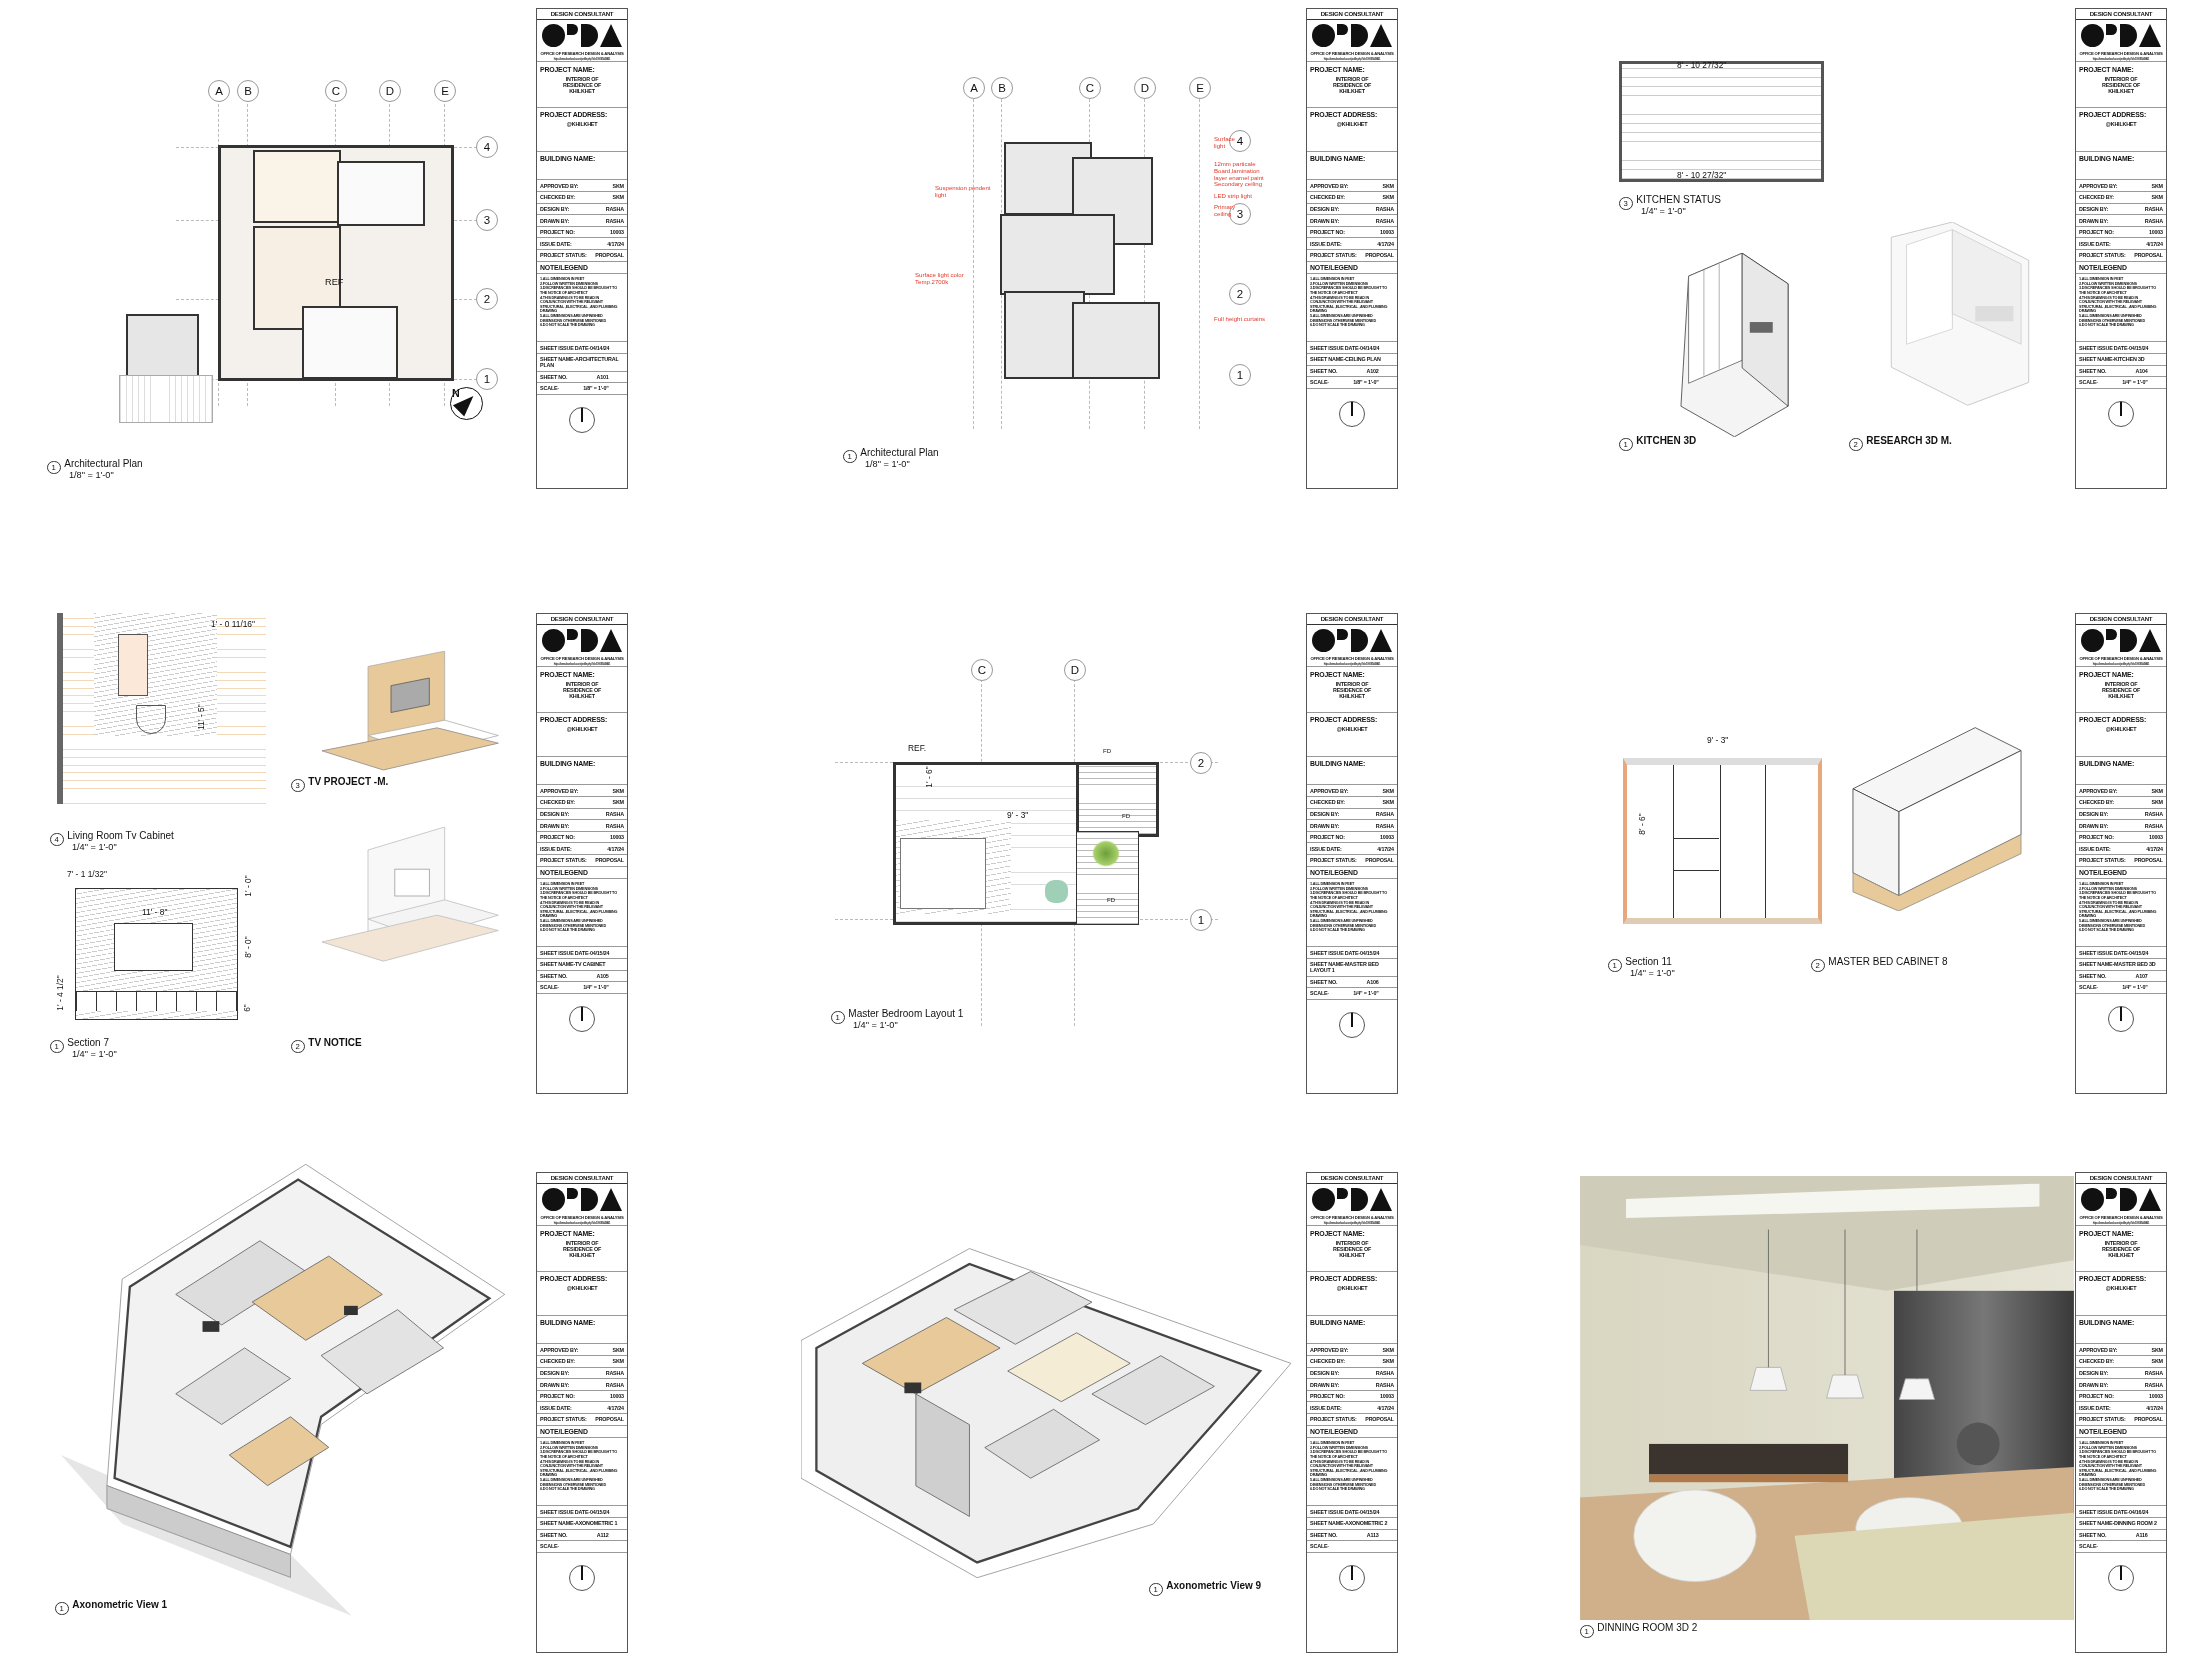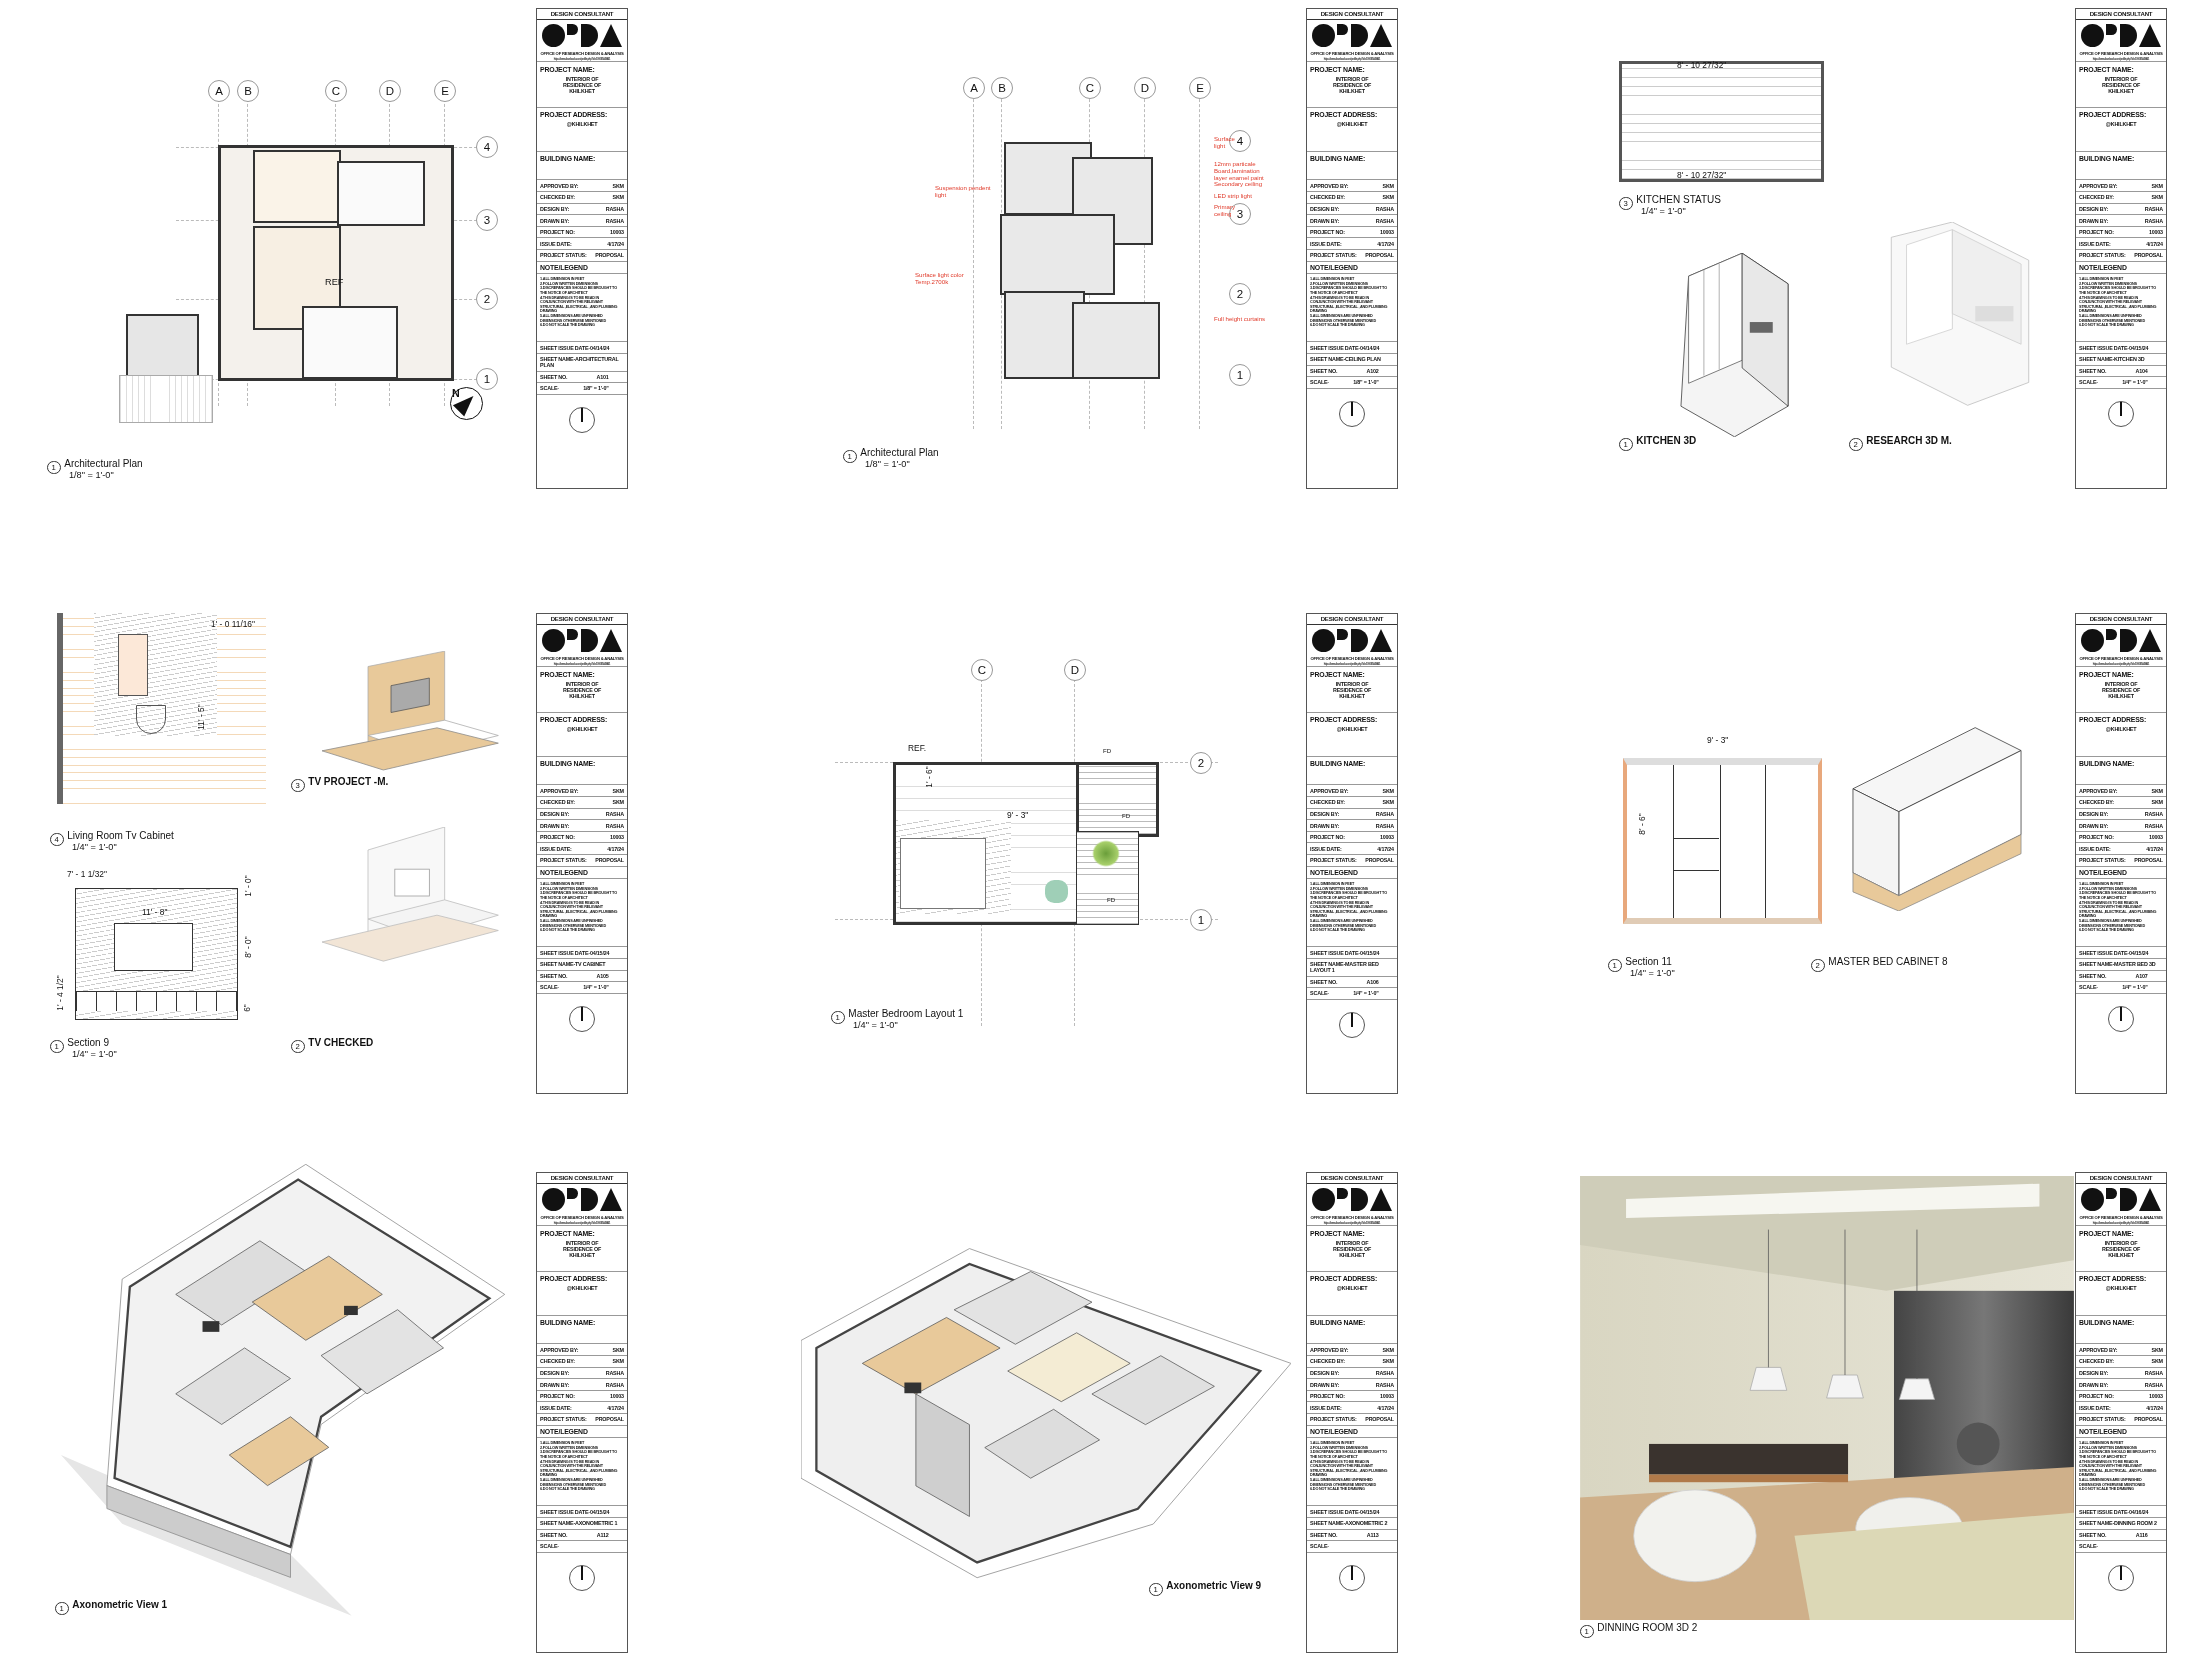--- a/index.html
+++ b/index.html
@@ -481,21 +481,21 @@
     </div>
     <div class="dim" style="left:67px;top:264px">7' - 1 1/32"</div>
     <div class="dim" style="left:142px;top:302px">11' - 8"</div>
     <div class="dim" style="left:237px;top:276px;transform:rotate(-90deg)">1' - 0"</div>
     <div class="dim" style="left:237px;top:337px;transform:rotate(-90deg)">8' - 0"</div>
     <div class="dim" style="left:42px;top:383px;transform:rotate(-90deg)">1' - 4 1/2"</div>
     <div class="dim" style="left:243px;top:398px;transform:rotate(-90deg)">6"</div>
     <div class="vt" style="left:50px;top:433px">
       <div class="num">1</div>
       <div>
-          <div class="name">Section 9</div>
+          <div class="name">Section 7</div>
           <div class="scale">1/4" = 1'-0"</div>
         </div>
     </div>
     <svg class="render" style="left:322px;top:46px" width="184" height="123" viewBox="0 0 240 160">
       <polygon points="60,20 160,0 160,110 60,130" fill="#e8c99a" stroke="#aaa"></polygon>
       <polygon points="90,45 140,35 140,70 90,80" fill="#aaa" stroke="#555"></polygon>
       <polygon points="60,110 160,90 230,110 130,135" fill="#fff" stroke="#aaa"></polygon>
       <polygon points="0,130 150,100 230,120 80,155" fill="#e8c99a" stroke="#888"></polygon>
     </svg>
     <div class="vt bold" style="left:291px;top:172px">
@@ -503,21 +503,21 @@
       <div class="name">TV PROJECT -M.</div>
     </div>
     <svg class="render" style="left:322px;top:222px" width="184" height="138" viewBox="0 0 240 180">
       <polygon points="60,30 160,0 160,120 60,150" fill="#f8f8f8" stroke="#bbb"></polygon>
       <rect x="95" y="55" width="45" height="35" fill="#fff" stroke="#999"></rect>
       <polygon points="60,120 160,95 230,115 130,145" fill="#f4f4f4" stroke="#bbb"></polygon>
       <polygon points="0,150 150,115 230,135 80,175" fill="#f2e5d6" stroke="#bbb"></polygon>
     </svg>
     <div class="vt bold" style="left:291px;top:433px">
       <div class="num">2</div>
-      <div class="name">TV CHECKED</div>
+      <div class="name">TV NOTICE</div>
     </div>
   </div>
 
   <div class="tb">
     <div class="r hdr">
         <span>DESIGN CONSULTANT</span>
       </div>
     <div class="r logo">
       <div class="lg-o"></div>
       <div class="lg-p"></div>

